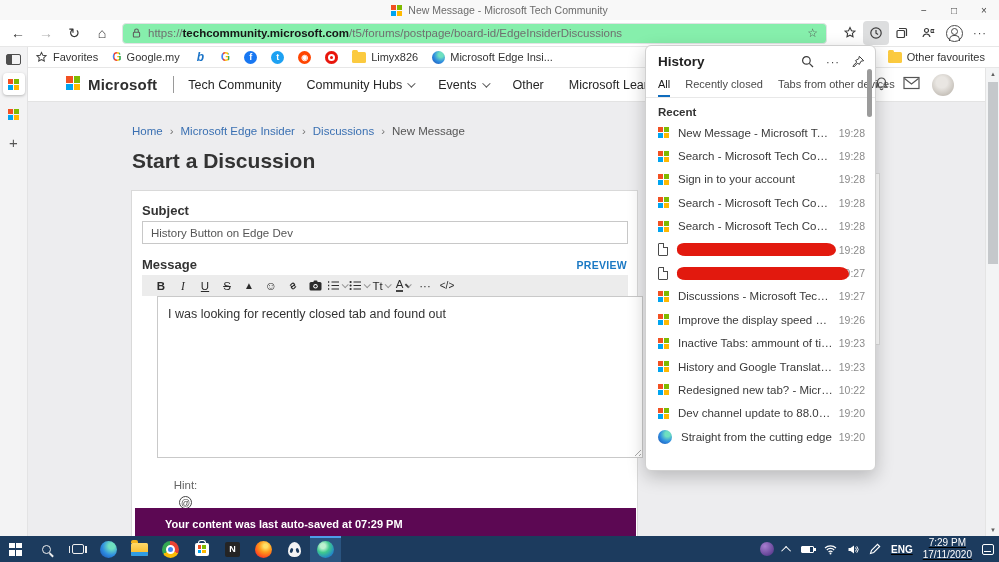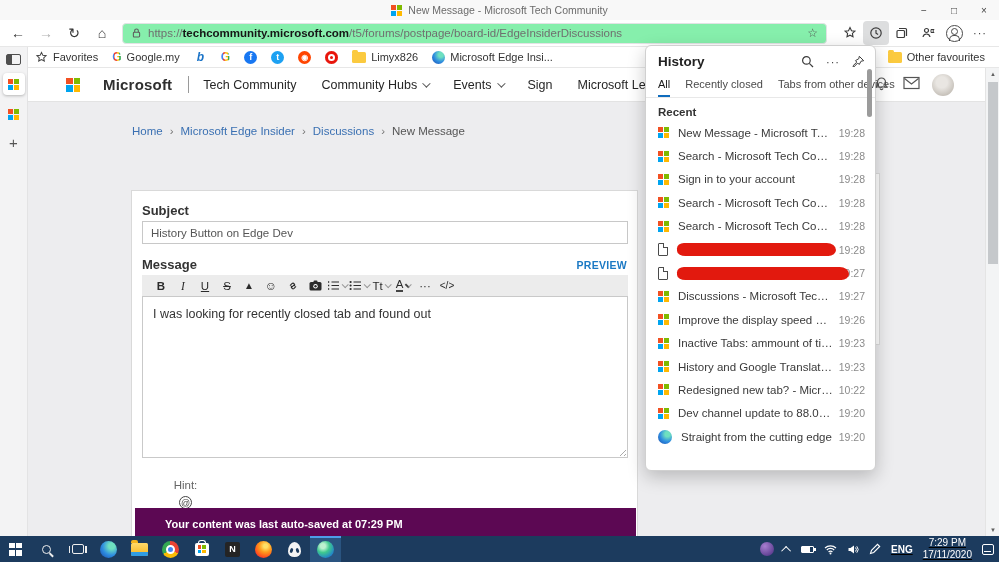--- a/index.html
+++ b/index.html
@@ -61,21 +61,21 @@
   .vt-toggle { margin-top:7px; width:15px; height:11px; border:1.3px solid #4e4e4e; border-radius:2px; position:relative; }
   .vt-toggle::before { content:""; position:absolute; left:0; top:0; bottom:0; width:5px; background:#4e4e4e; }
   .vtab { width:22px; height:22px; display:flex; align-items:center; justify-content:center; margin-top:8px; border-radius:4px; }
   .vtab.active { background:#fff; box-shadow:0 1px 3px rgba(0,0,0,.25); }
   .vt-plus { margin-top:10px; font-size:15px; color:#555; line-height:1; }
 
   
   .page { position:absolute; left:28px; top:68px; width:957px; height:468px; background:#ededef; overflow:hidden; }
   .siteheader { position:absolute; left:0; top:0; width:957px; height:34px; background:#fff;
     border-bottom:1px solid #e3e3e3; display:flex; align-items:center; }
-  .brand { display:flex; align-items:center; gap:23px; margin-left:38px; }
+  .brand { display:flex; gap:8px; margin-left:38px; }
   .brand .bt { font-size:15px; font-weight:600; color:#2f2f2f; letter-spacing:.2px; }
   .vline { width:1px; height:17px; background:#9a9a9a; margin:0 14px 0 16px; }
   .nav { display:flex; align-items:center; gap:25px; font-size:12.5px; color:#262626; }
   .nav .ni { display:flex; align-items:center; gap:5px; white-space:nowrap; }
   .caret { width:6px; height:6px; border-right:1.3px solid #555; border-bottom:1.3px solid #555;
     transform:rotate(45deg) translateY(-2px); display:inline-block; }
   .hdr-ic { position:absolute; top:8px; color:#555; }
 
   .crumbs { position:absolute; left:104px; top:57px; font-size:11.5px; color:#777; display:flex; gap:7px; }
   .crumbs a { color:#3a70b2; text-decoration:none; }
@@ -92,21 +92,21 @@
   .preview { position:absolute; right:10px; top:68px; font-size:10.5px; font-weight:700; color:#1b79c4; letter-spacing:.3px; }
   .etoolbar { position:absolute; left:10px; top:84px; width:486px; height:21px; background:#ececec;
     display:flex; align-items:center; padding:0 8px; gap:0; }
   .tbtn { display:flex; align-items:center; justify-content:center; min-width:22px; height:21px;
     font-size:11.5px; color:#2b2b2b; gap:2px; }
   .tbtn.b{font-weight:700} .tbtn.i{font-style:italic; font-family:"Liberation Serif",serif}
   .tbtn.u{text-decoration:underline} .tbtn.s{text-decoration:line-through}
   .tbtn .dcaret { width:5px; height:5px; border-right:1.2px solid #999; border-bottom:1.2px solid #999;
     transform:rotate(45deg) translateY(-1px); }
   .tbtn.color span { border-bottom:2px solid #444; line-height:1; }
-  .msgbox { position:absolute; left:10px; top:105px; width:486px; height:162px; border:1px solid #c9c9c9; background:#fff; }
+  .msgbox { position:absolute; left:25px; top:105px; width:486px; height:162px; border:1px solid #c9c9c9; background:#fff; }
   .msgbox .txt { position:absolute; left:10px; top:10px; font-size:12.5px; color:#333; }
   .resize { position:absolute; right:1px; bottom:1px; width:9px; height:9px;
     background:repeating-linear-gradient(135deg,transparent 0 2px,#aaa 2px 3px); clip-path:polygon(100% 0,100% 100%,0 100%); }
   .hint { position:absolute; left:10px; top:288px; font-size:11.5px; color:#666; display:flex; align-items:center; gap:5px;flex-direction:column; }
   .atbadge { width:13px; height:13px; border-radius:50%; border:1.2px solid #444; color:#444;
     display:inline-flex; align-items:center; justify-content:center; font-size:9px; }
   .autosave { position:absolute; left:3px; top:317px; width:501px; height:28px; background:#5c0853;
     color:#fff; font-size:11px; font-weight:700; padding:10px 0 0 30px; }
 
   
@@ -330,21 +330,21 @@
           </span>
         <span class="ni">
             <span>Community Hubs</span>
             <span class="caret"></span>
           </span>
         <span class="ni">
             <span>Events</span>
             <span class="caret"></span>
           </span>
         <span class="ni">
-            <span>Sign</span>
+            <span>Other</span>
           </span>
         <span class="ni">
             <span>Microsoft Learn</span>
             <span class="caret"></span>
           </span>
         <span class="ni">
             <span>Lounge</span>
           </span>
       </div>
       <span class="hdr-ic" style="left:846px">
@@ -367,20 +367,21 @@
     <div class="crumbs">
       <a>Home</a>
       <span>›</span>
       <a>Microsoft Edge Insider</a>
       <span>›</span>
       <a>Discussions</a>
       <span>›</span>
       <span class="cur">New Message</span>
     </div>
 
+    <div class="h1">Start a Discussion</div>
 
     <div class="rail"></div>
 
     <div class="card">
       <div class="flabel" style="top:12px">Subject</div>
       <input class="subj-input" value="History Button on Edge Dev" style="">
       <div class="flabel" style="top:66px">Message</div>
       <span class="preview">PREVIEW</span>
 
       <div class="etoolbar">

